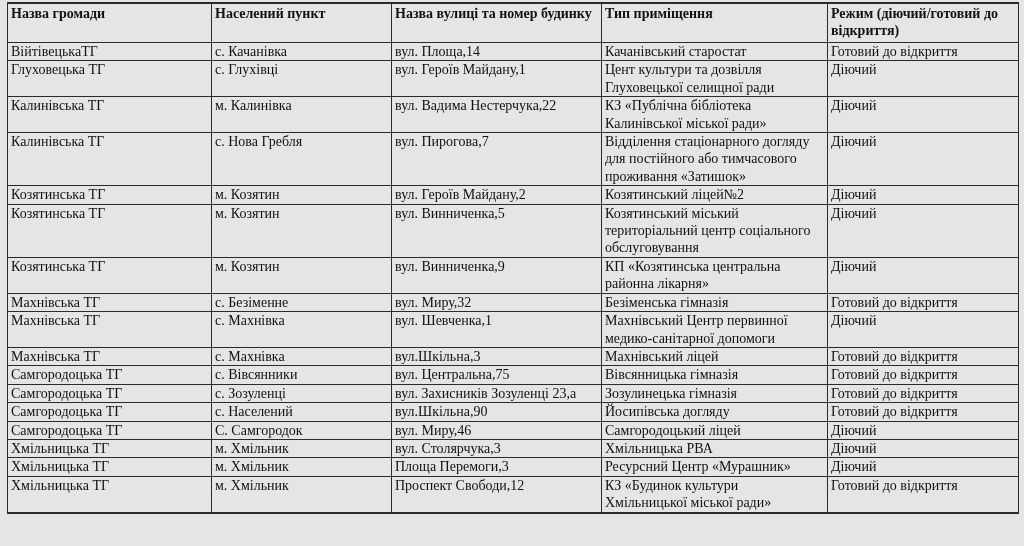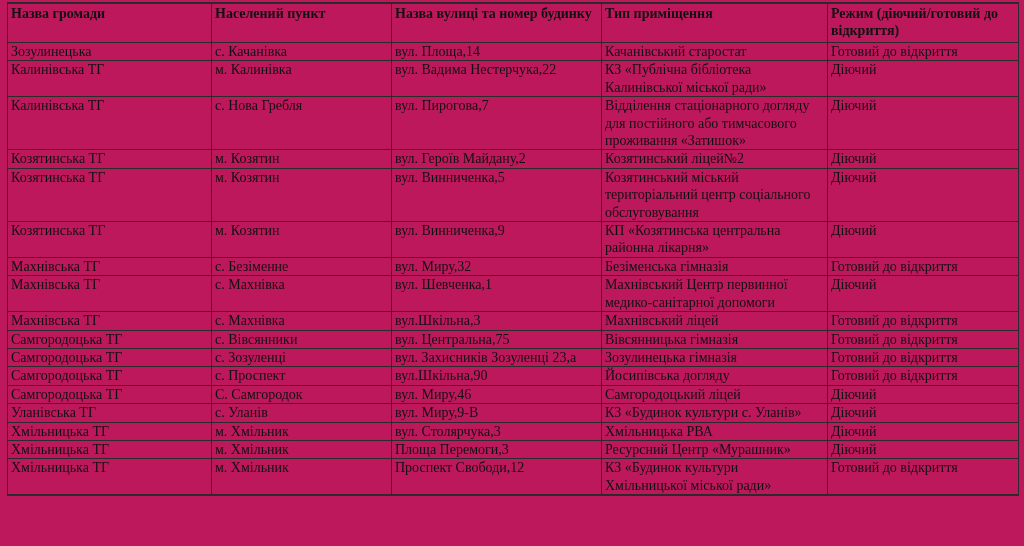--- a/index.html
+++ b/index.html
@@ -8,21 +8,21 @@
     background: #ffffff;
     font-family: "Liberation Serif", "DejaVu Serif", serif;
     color: #111111;
   }
   .page {
     width: 1024px;
     height: 546px;
     overflow: hidden;
     box-sizing: border-box;
     padding: 2px 0 0 7px;
-    background: #be185d;
+    background: #e5e5e5;
   }
   table.data-table {
     border-collapse: collapse;
     table-layout: fixed;
     width: 1011px;
     border: 1px solid #2b2b2b;
     border-top-width: 2px;
     border-bottom-width: 2px;
   }
   table.data-table th,
@@ -63,25 +63,32 @@
       <tr>
         <th>Назва громади</th>
         <th>Населений пункт</th>
         <th>Назва вулиці та номер будинку</th>
         <th>Тип приміщення</th>
         <th>Режим (діючий/готовий до відкриття)</th>
       </tr>
     </thead>
     <tbody>
         <tr>
-          <td>Зозулинецька</td>
+          <td>ВійтівецькаТГ</td>
           <td>с. Качанівка</td>
           <td>вул. Площа,14</td>
           <td>Качанівський старостат</td>
           <td>Готовий до відкриття</td>
+        </tr>
+        <tr>
+          <td>Глуховецька ТГ</td>
+          <td>с. Глухівці</td>
+          <td>вул. Героїв Майдану,1</td>
+          <td>Цент культури та дозвілля Глуховецької селищної ради</td>
+          <td>Діючий</td>
         </tr>
         <tr>
           <td>Калинівська ТГ</td>
           <td>м. Калинівка</td>
           <td>вул. Вадима Нестерчука,22</td>
           <td>КЗ «Публічна бібліотека Калинівської міської ради»</td>
           <td>Діючий</td>
         </tr>
         <tr>
           <td>Калинівська ТГ</td>
@@ -141,37 +148,30 @@
         </tr>
         <tr>
           <td>Самгородоцька ТГ</td>
           <td>с. Зозуленці</td>
           <td>вул. Захисників Зозуленці 23,а</td>
           <td>Зозулинецька гімназія</td>
           <td>Готовий до відкриття</td>
         </tr>
         <tr>
           <td>Самгородоцька ТГ</td>
-          <td>с. Проспект</td>
+          <td>с. Населений</td>
           <td>вул.Шкільна,90</td>
           <td>Йосипівська догляду</td>
           <td>Готовий до відкриття</td>
         </tr>
         <tr>
           <td>Самгородоцька ТГ</td>
           <td>С. Самгородок</td>
           <td>вул. Миру,46</td>
           <td>Самгородоцький ліцей</td>
-          <td>Діючий</td>
-        </tr>
-        <tr>
-          <td>Уланівська ТГ</td>
-          <td>с. Уланів</td>
-          <td>вул. Миру,9-В</td>
-          <td>КЗ «Будинок культури с. Уланів»</td>
           <td>Діючий</td>
         </tr>
         <tr>
           <td>Хмільницька ТГ</td>
           <td>м. Хмільник</td>
           <td>вул. Столярчука,3</td>
           <td>Хмільницька РВА</td>
           <td>Діючий</td>
         </tr>
         <tr>

